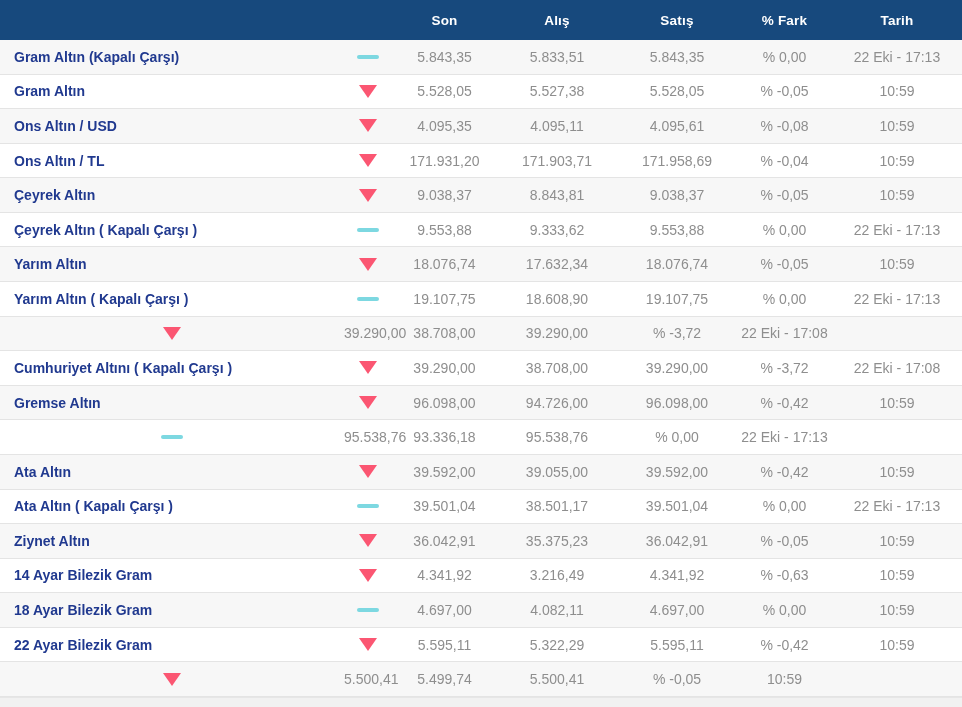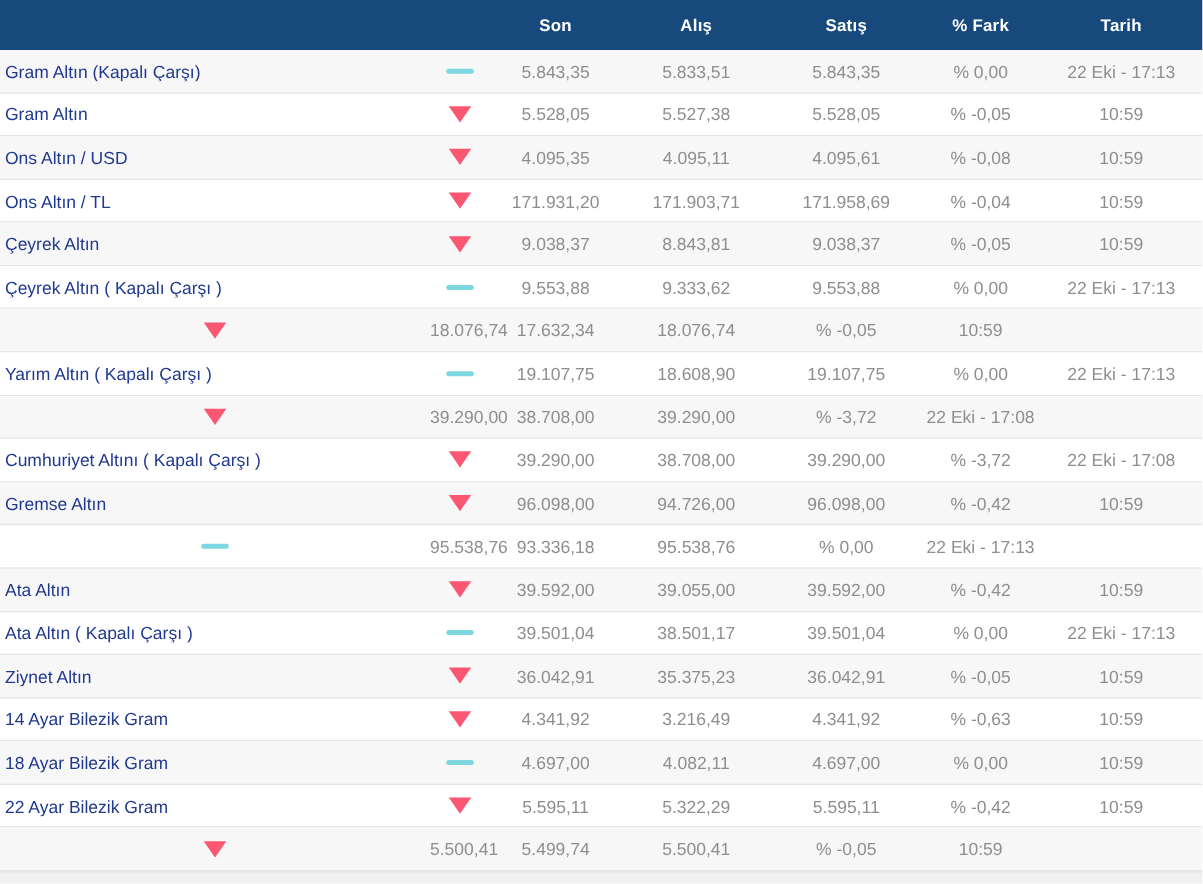--- a/index.html
+++ b/index.html
@@ -34,23 +34,23 @@
     letter-spacing: .2px;
   }
   .row {
     height: 34.58px;
     background: #ffffff;
     border-bottom: 1px solid #e4e4e4;
   }
   .row:nth-child(odd) { background: #f7f7f7; }
   .cell-name {
     font-size: 14px;
-    font-weight: normal;
+    font-weight: bold;
     color: #20398f;
-    padding-left: 4px;
+    padding-left: 14px;
     white-space: nowrap;
     overflow: hidden;
     cursor: pointer;
   }
   .cell-icon {
     display: flex;
     justify-content: center;
     align-items: center;
   }
   .tri-down {
@@ -156,20 +156,21 @@
           <span class="dash"></span>
         </div>
     <div class="cell-val c-son">9.553,88</div>
     <div class="cell-val c-alis">9.333,62</div>
     <div class="cell-val c-satis">9.553,88</div>
     <div class="cell-val c-fark">% 0,00</div>
     <div class="cell-val c-tarih">22 Eki - 17:13</div>
   </div>
 
   <div class="row">
+    <div class="cell-name">Yarım Altın</div>
     <div class="cell-icon">
           <span class="tri-down"></span>
         </div>
     <div class="cell-val c-son">18.076,74</div>
     <div class="cell-val c-alis">17.632,34</div>
     <div class="cell-val c-satis">18.076,74</div>
     <div class="cell-val c-fark">% -0,05</div>
     <div class="cell-val c-tarih">10:59</div>
   </div>
 

